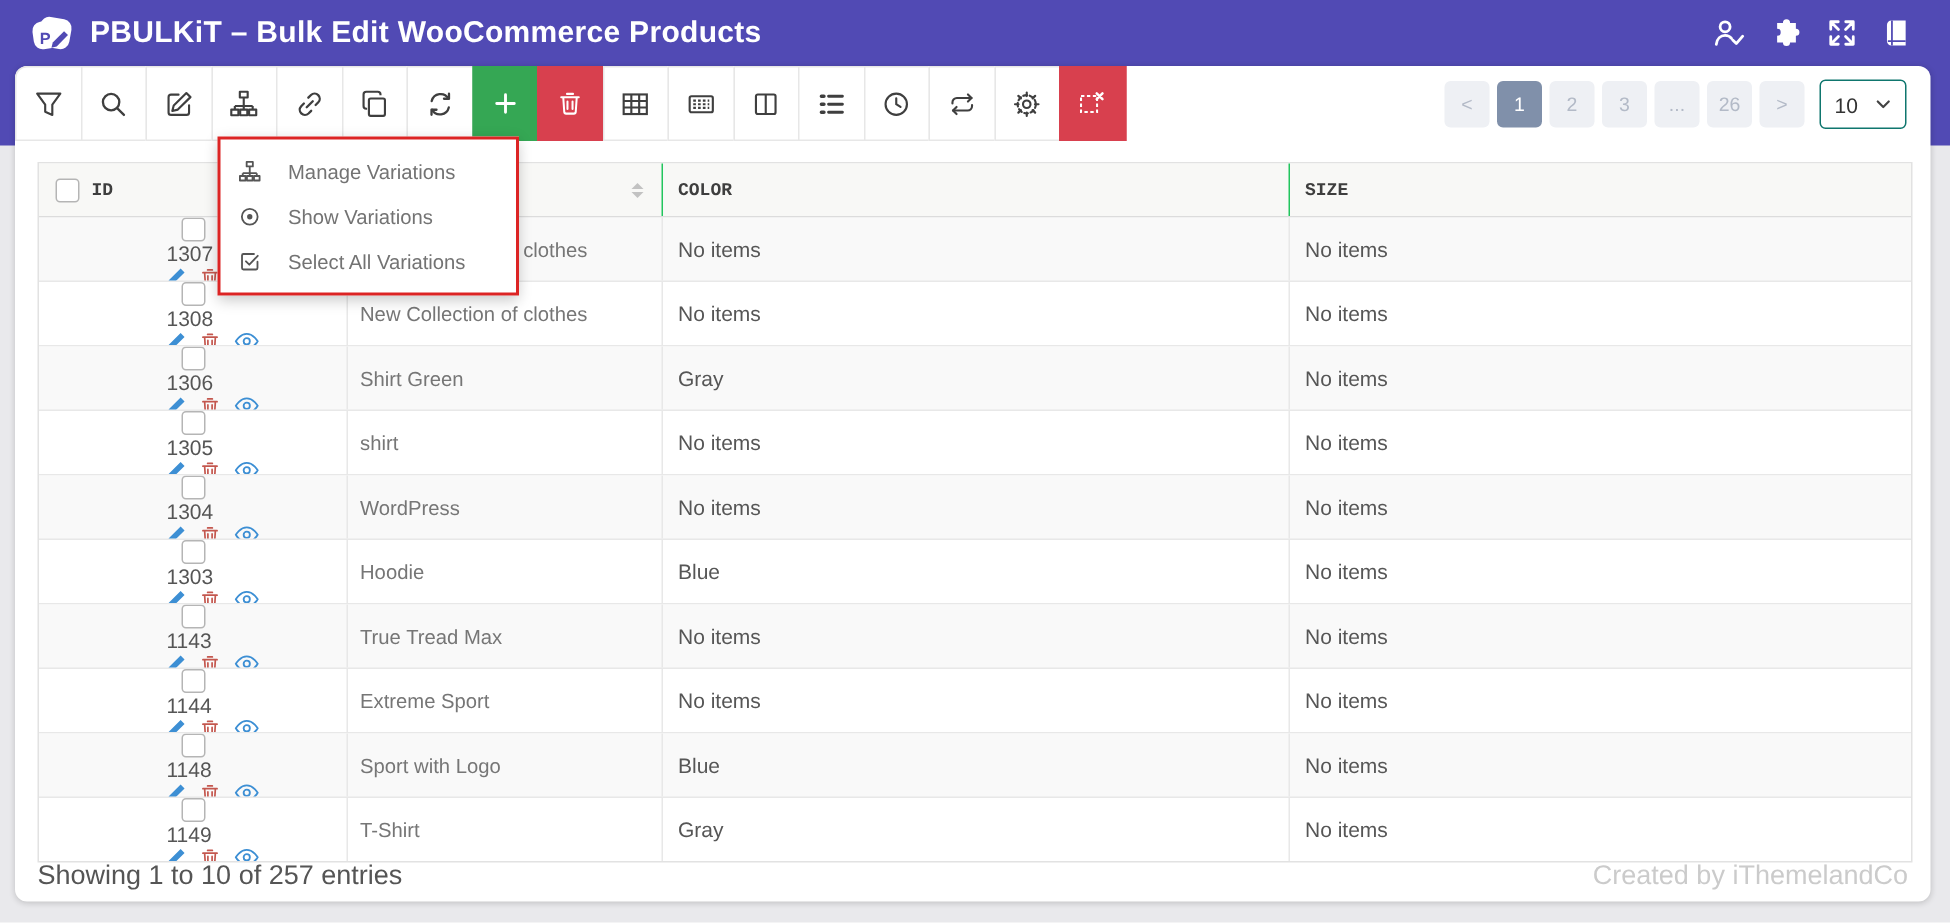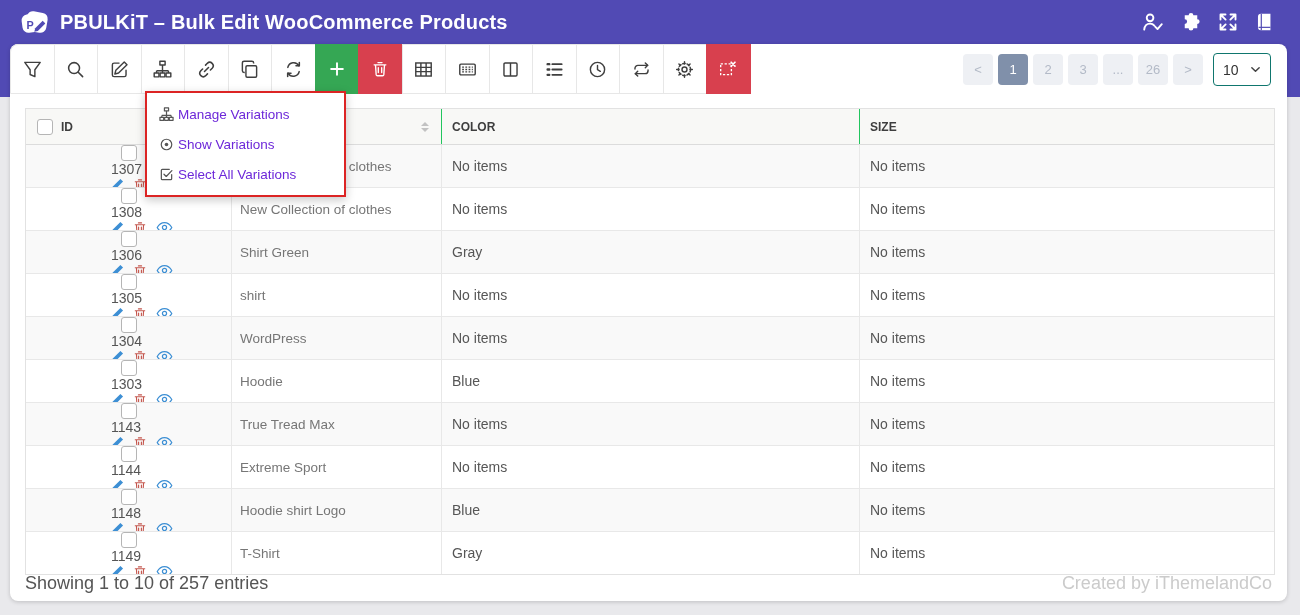--- a/index.html
+++ b/index.html
@@ -31,21 +31,21 @@
   .pages{display:flex;gap:5px;}
   .pg{min-width:30px;height:31px;border-radius:4px;background:#eef0f4;color:#b3bac7;font-size:13px;
     display:flex;align-items:center;justify-content:center;padding:0 6px;box-sizing:border-box;cursor:pointer;}
   .pg.act{background:#8090aa;color:#fff;}
   .page-size{width:58px;height:33px;border:1px solid #0f766e;border-radius:4px;background:#fff;
     display:flex;align-items:center;justify-content:space-between;padding:0 9px;box-sizing:border-box;
     font-size:14px;color:#333;cursor:pointer;}
   
   .table{position:absolute;left:15px;top:64px;width:1250px;border:1px solid #e2e2e2;box-sizing:border-box;background:#fff;}
   .thead,.tr{display:grid;grid-template-columns:205px 210px 418px 1fr;}
-  .thead{background:#f8f8f6;border-bottom:1px solid #dcdcdc;height:35px;}
+  .thead{background:#f8f8f6;border-bottom:1px solid #dcdcdc;height:35px;font-family:Liberation Mono, monospace;}
   .th{display:flex;align-items:center;font-size:12px;font-weight:bold;color:#3e3e3e;
     padding:0 10px;box-sizing:border-box;border-left:1px solid #22c55e;}
   .th:first-child{border-left:none;padding-left:11px;gap:8px;}
   .sort{display:flex;flex-direction:column;gap:2px;margin-left:auto;margin-right:2px;}
   .sort i{display:block;width:0;height:0;border-left:4px solid transparent;border-right:4px solid transparent;}
   .sort .up{border-bottom:4px solid #c2c2c2;}
   .sort .down{border-top:4px solid #c2c2c2;}
   .tr{height:42px;border-bottom:1px solid #e8e8e8;}
   .tbody .tr:last-child{border-bottom:none;}
   .tbody .tr:nth-child(odd){background:#f9f9f9;}
@@ -58,22 +58,22 @@
   .idv{margin-left:8px;font-size:14px;color:#555;width:44px;}
   .acts{display:flex;gap:9px;margin-left:24px;align-items:center;}
   .act{display:flex;align-items:center;cursor:pointer;}
   
   .tfoot{position:absolute;left:15px;right:15px;top:521px;height:36px;display:flex;align-items:center;
     justify-content:space-between;font-size:18px;color:#555;}
   .credit{color:#cbcbcb;}
   
   .dropdown{position:absolute;left:145px;top:91px;width:201px;background:#fff;border:2px solid #dc2424;
     box-shadow:0 3px 9px rgba(0,0,0,.22);z-index:30;padding:6px 0;box-sizing:border-box;}
-  .dd-item{display:flex;align-items:center;gap:4px;height:30px;padding:0 12px;font-size:13.5px;
-    color:#6d28d9;cursor:pointer;white-space:nowrap;}
+  .dd-item{display:flex;align-items:center;gap:18px;height:30px;padding:0 12px;font-size:13.5px;
+    color:#737373;cursor:pointer;white-space:nowrap;}
   .dd-ic{display:flex;align-items:center;flex:none;}
 </style>
 </head>
 <body>
 
 <div class="purple-band"></div>
 
 <div class="app-header">
   <span class="logo">
     <svg width="30" height="28" viewBox="0 0 17 16">
@@ -504,21 +504,21 @@
                 </svg>
         </span>
         <span class="act">
           <svg width="17" height="15" viewBox="0 0 18 15" fill="none" stroke="#3d8fd4" stroke-width="1.3">
                   <path d="M1.3 7.5S4.2 2.3 9 2.3s7.7 5.2 7.7 5.2-2.9 5.2-7.7 5.2S1.3 7.5 1.3 7.5z"></path>
                   <circle cx="9" cy="7.5" r="2.2"></circle>
                 </svg>
         </span>
       </span>
     </div>
-    <div class="td td-title">Hoodie shirt Logo</div>
+    <div class="td td-title">Sport with Logo</div>
     <div class="td">Blue</div>
     <div class="td">No items</div>
   </div>
 
   <div class="tr">
     <div class="td">
       <span class="cb"></span>
       <span class="idv">1149</span>
       <span class="acts">
         <span class="act">

